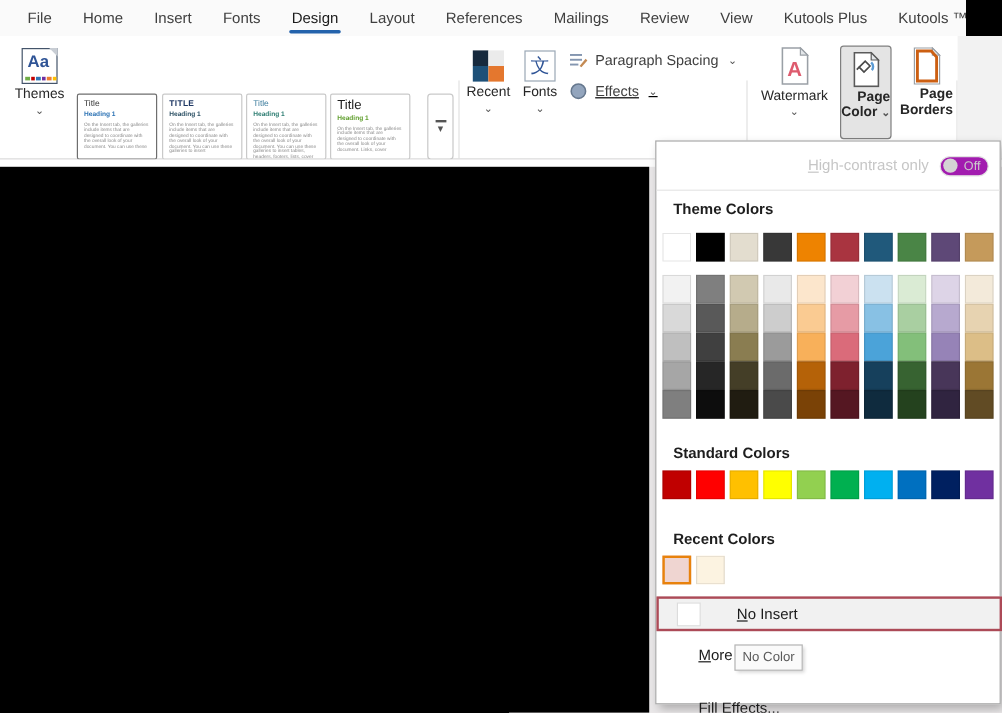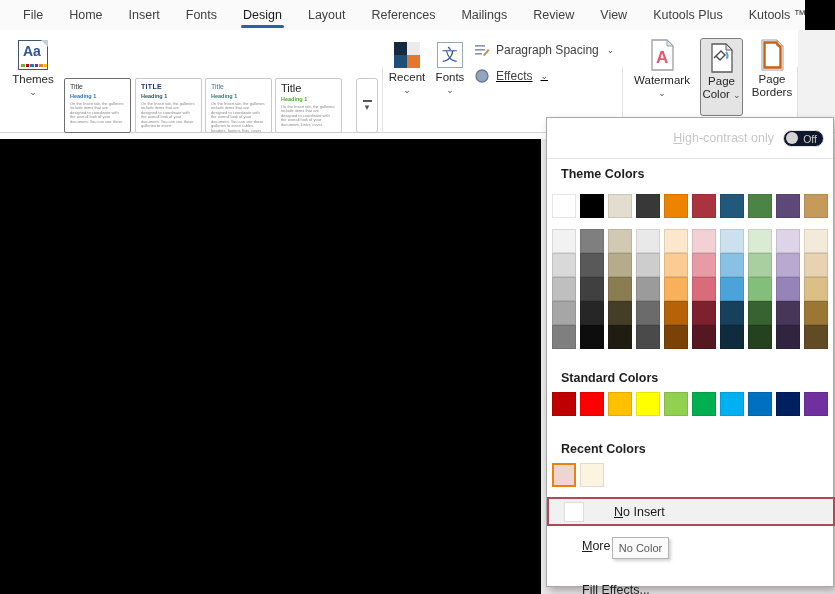--- a/index.html
+++ b/index.html
@@ -51,33 +51,33 @@
   .colors-icon { width:26px; height:26px; display:grid; grid-template-columns:13px 13px; grid-template-rows:13px 13px; }
   .fonts-icon { width:26px; height:26px; border:1px solid #9AA7B5; background:#fff; display:flex; align-items:center; justify-content:center; font-size:16px; color:#2F5496; }
 
   
   .srow { position:absolute; left:474px; display:flex; align-items:center; gap:6px; height:22px; cursor:pointer; }
   .srow .txt { font-size:12px; color:#404040; white-space:nowrap; }
   .srow .chev-inline { font-size:9px; color:#555; margin-left:2px; }
 
   
   .pressed { background:#E4E4E4; border:1px solid #7F7F7F; border-radius:3px; }
-  .two-line { font-size:11.5px; color:#262626; line-height:13px; text-align:center; margin-top:2px; }
+  .two-line { font-size:11.5px; color:#262626; line-height:13px; text-align:right; margin-top:2px;font-weight:bold; }
 
   
   .workspace { position:absolute; left:0; top:133px; width:835px; height:461px; background:#E9E7E8; }
   .white-band { position:absolute; left:0; top:133px; width:835px; height:6px; background:#FDFDFD; }
   .page-black { position:absolute; left:0; top:139px; width:541px; height:455px; background:#000; }
 
   
   .panel { position:absolute; left:546px; top:117px; width:288px; height:470px; background:#fff; border:1px solid #A8A8A8; box-shadow:3px 4px 8px rgba(0,0,0,.28); z-index:40; }
   .hc-row { position:absolute; top:9px; right:9px; height:22px; display:flex; align-items:center; gap:9px; }
   .hc-label { font-size:12.5px; color:#C6C6C6; }
   .hc-label .accel { text-decoration:underline; }
-  .toggle { width:41px; height:17px; border-radius:9px; background:#0f172a; border:1px solid #E2E2E2; position:relative; cursor:pointer; }
+  .toggle { width:41px; height:17px; border-radius:9px; background:#a21caf; border:1px solid #E2E2E2; position:relative; cursor:pointer; }
   .toggle .knob { position:absolute; left:2px; top:1.5px; width:12px; height:12px; border-radius:50%; background:#D4D4D4; }
   .toggle .t-lbl { position:absolute; right:6px; top:2px; font-size:10.5px; color:#CBCBCB; }
   .p-div { position:absolute; left:0; top:40px; width:100%; height:1px; background:#E5E5E5; }
   .p-title { position:absolute; left:14px; font-size:12.5px; font-weight:bold; color:#1E1E1E; }
   .swatch-row { position:absolute; left:5px; display:flex; gap:4px; }
   .swatch-grid { position:absolute; left:5px; display:grid; grid-template-columns:repeat(10,24px); column-gap:4px; row-gap:0; }
   .swatch { width:24px; height:24px; box-shadow:inset 0 0 0 1px rgba(0,0,0,.10); cursor:pointer; }
   .swatch.selected { border:2px solid #E8820C; box-shadow:none; }
   .no-color-row { position:absolute; left:0; top:379px; width:288px; height:29px; border:2px solid #AC4A57; background:#F1F1F1; display:flex; align-items:center; cursor:pointer; }
   .no-color-row .nc-swatch { width:20px; height:20px; background:#fff; border:1px solid #DCDCDC; margin-left:15px; }

